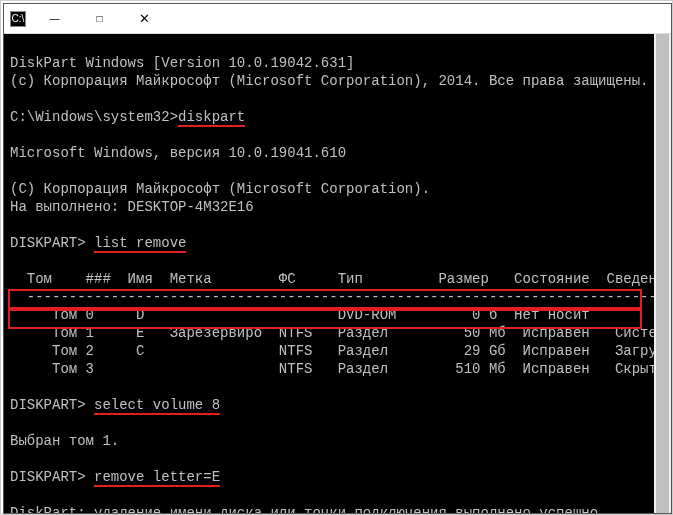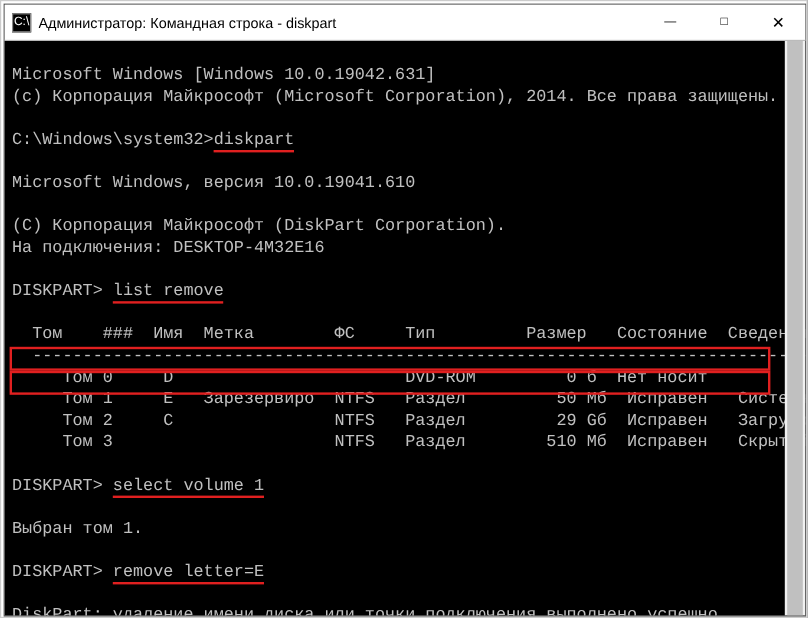--- a/index.html
+++ b/index.html
@@ -95,47 +95,46 @@
     width: 13px;
     background: #c0c0c0;
   }
 </style>
 </head>
 <body>
 
 <div class="window">
   <div class="titlebar">
     <div class="icon">C:\</div>
-    <div class="title">Администратор: Командная строка - diskpart</div>
     <div class="wbtn">—</div>
     <div class="wbtn">□</div>
     <div class="wbtn close">✕</div>
   </div>
 
   <div class="terminal">
-<span class="line">Microsoft Windows [Windows 10.0.19042.631]</span>
+<span class="line">DiskPart Windows [Version 10.0.19042.631]</span>
 <span class="line">(c) Корпорация Майкрософт (Microsoft Corporation), 2014. Все права защищены.</span>
 
 <span class="line"><span>C:\Windows\system32&gt;</span><span class="underline">diskpart</span></span>
 
 <span class="line">Microsoft Windows, версия 10.0.19041.610</span>
 
-<span class="line">(C) Корпорация Майкрософт (DiskPart Corporation).</span>
-<span class="line">На подключения: DESKTOP-4M32E16</span>
+<span class="line">(C) Корпорация Майкрософт (Microsoft Corporation).</span>
+<span class="line">На выполнено: DESKTOP-4M32E16</span>
 
 <span class="line"><span>DISKPART&gt; </span><span class="underline">list remove</span></span>
 
 <span class="line">  Том    ###  Имя  Метка        ФС     Тип         Размер   Состояние  Сведения</span>
 <span class="line">  -------------------------------------------------------------------------------</span>
 <span class="line">     Том 0     D                       DVD-ROM         0 б  Нет носит</span>
 <span class="line">     Том 1     E   Зарезервиро  NTFS   Раздел         50 Мб  Исправен   Системны</span>
 <span class="line">     Том 2     C                NTFS   Раздел         29 Gб  Исправен   Загрузоч</span>
 <span class="line">     Том 3                      NTFS   Раздел        510 Мб  Исправен   Скрытый</span>
 
-<span class="line"><span>DISKPART&gt; </span><span class="underline">select volume 1</span></span>
+<span class="line"><span>DISKPART&gt; </span><span class="underline">select volume 8</span></span>
 
 <span class="line">Выбран том 1.</span>
 
 <span class="line"><span>DISKPART&gt; </span><span class="underline">remove letter=E</span></span>
 
 <span class="line">DiskPart: удаление имени диска или точки подключения выполнено успешно.</span>
 
 
 
     <div class="hl-box" style="left:4px; top:255px; width:634px; height:20px;"></div>

